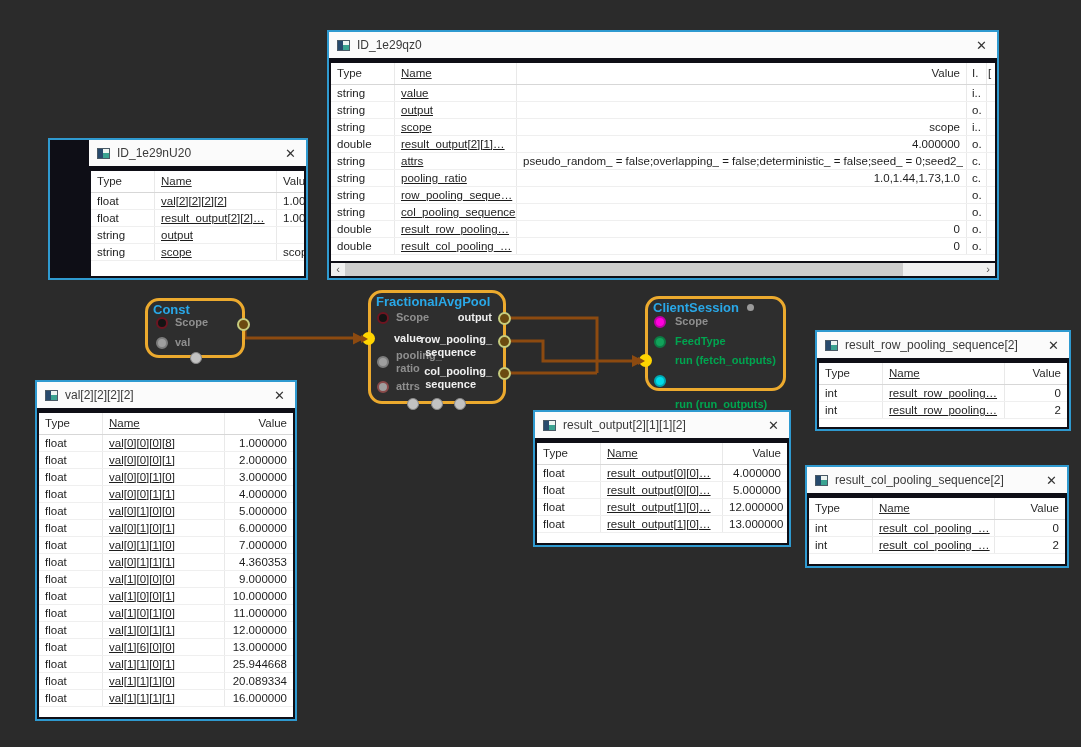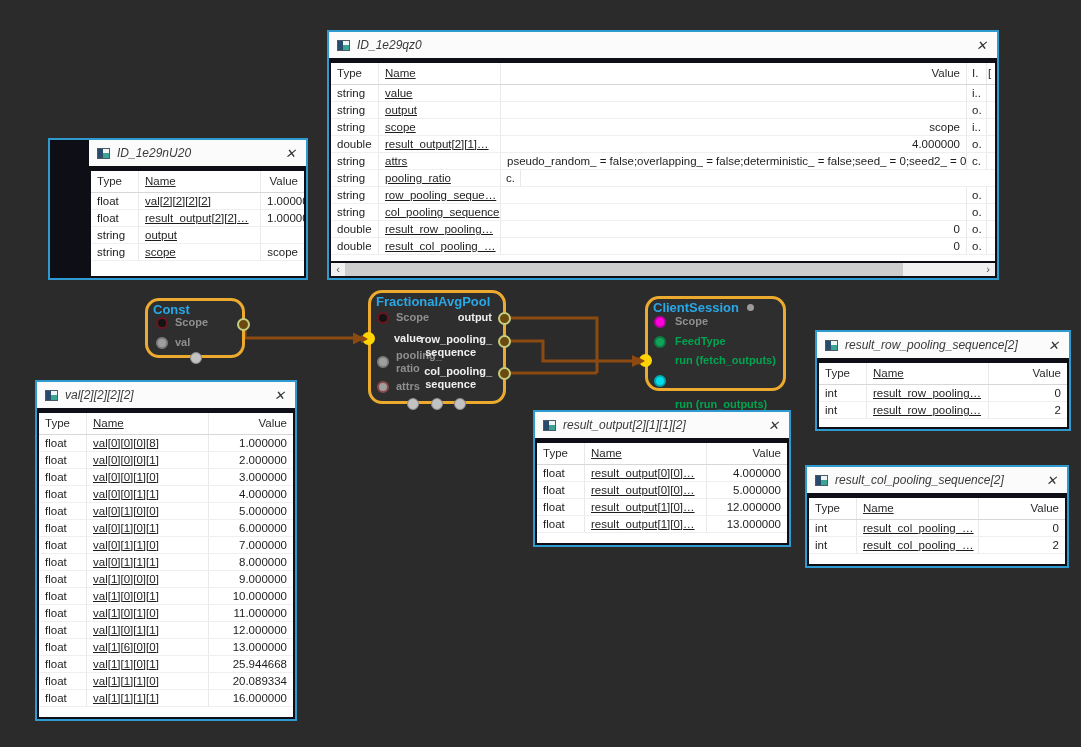--- a/index.html
+++ b/index.html
@@ -3,35 +3,35 @@
 <meta charset="utf-8">
 <style>
   * { margin:0; padding:0; box-sizing:border-box; }
   html,body { width:1081px; height:747px; overflow:hidden; }
   body { background:#2b2b2b; font-family:"Liberation Sans", sans-serif; position:relative; }
 
   
   .window { position:absolute; border:2px solid #2f9ad0; background:#0e0e16;
             display:flex; flex-direction:column; z-index:10; }
   .titlebar { height:26px; background:#fbfbfb; display:flex; align-items:center;
-              padding:0 8px; gap:7px; flex:none;font-style:italic; }
+              padding:0 8px; gap:7px; flex:none; }
   .wicon { width:13px; height:11px; flex:none; border:1px solid #4a5a66;
            background:linear-gradient(90deg,#274a6d 0 5px,#eef5f2 5px 100%); position:relative; }
   .wicon::after { content:""; position:absolute; right:0; bottom:0; width:6px; height:5px; background:#3aa391; }
   .wtitle { font-size:12px; color:#3a3a3a; flex:1; white-space:nowrap; overflow:hidden; }
   .wclose { font-size:13px; color:#333; padding:0 2px; cursor:default; }
   .tablewrap { margin:5px 2px 0 2px; background:#ffffff; flex:1; overflow:hidden;
                display:flex; flex-direction:column; }
   .bpad { height:2px; flex:none; }
   .trow { display:flex; height:17px; line-height:16px; border-bottom:1px solid #efefef; flex:none; }
   .trow.thead { height:22px; line-height:21px; border-bottom:1px solid #d7d7d7; }
   .tc { font-size:11.5px; color:#1d1d1d; padding:0 6px; white-space:nowrap; overflow:hidden; }
   .thead .tc { color:#2a2a2a; }
   .tc:not(:last-child) { border-right:1px solid #e9e9e9; }
-  .c0 { width:48px; flex:none; }
+  .c0 { width:64px; flex:none; }
   .c1 { width:122px; flex:none;text-decoration:underline; }
   .c2 { flex:1; text-align:right; }
   .c3 { width:20px; flex:none; padding:0 2px 0 5px; }
   .c4 { width:8px; flex:none; padding:0 1px; }
 
   .hscroll { height:13px; margin:2px 2px; background:#f0f0f0; display:flex;
              align-items:center; flex:none; }
   .hs-arr { font-size:11px; color:#555; width:14px; text-align:center; line-height:13px; flex:none; }
   .hs-thumb { height:13px; background:#cdcdcd; width:558px; flex:none; }
   .hs-gap { flex:1; }
@@ -177,20 +177,21 @@
       <div class="trow">
         <span class="tc c0">string</span>
         <span class="tc c1">attrs</span>
         <span class="tc c2">pseudo_random_ = false;overlapping_ = false;deterministic_ = false;seed_ = 0;seed2_ = 0;</span>
         <span class="tc c3">c.</span>
         <span class="tc c4"></span>
       </div>
       <div class="trow">
         <span class="tc c0">string</span>
         <span class="tc c1">pooling_ratio</span>
+        <span class="tc c2">1.0,1.44,1.73,1.0</span>
         <span class="tc c3">c.</span>
         <span class="tc c4"></span>
       </div>
       <div class="trow">
         <span class="tc c0">string</span>
         <span class="tc c1">row_pooling_seque…</span>
         <span class="tc c2"></span>
         <span class="tc c3">o.</span>
         <span class="tc c4"></span>
       </div>
@@ -303,21 +304,21 @@
         <span class="tc c2">6.000000</span>
       </div>
       <div class="trow">
         <span class="tc c0">float</span>
         <span class="tc c1">val[0][1][1][0]</span>
         <span class="tc c2">7.000000</span>
       </div>
       <div class="trow">
         <span class="tc c0">float</span>
         <span class="tc c1">val[0][1][1][1]</span>
-        <span class="tc c2">8.000000</span>
+        <span class="tc c2">4.360353</span>
       </div>
       <div class="trow">
         <span class="tc c0">float</span>
         <span class="tc c1">val[1][0][0][0]</span>
         <span class="tc c2">9.000000</span>
       </div>
       <div class="trow">
         <span class="tc c0">float</span>
         <span class="tc c1">val[1][0][0][1]</span>
         <span class="tc c2">10.000000</span>

